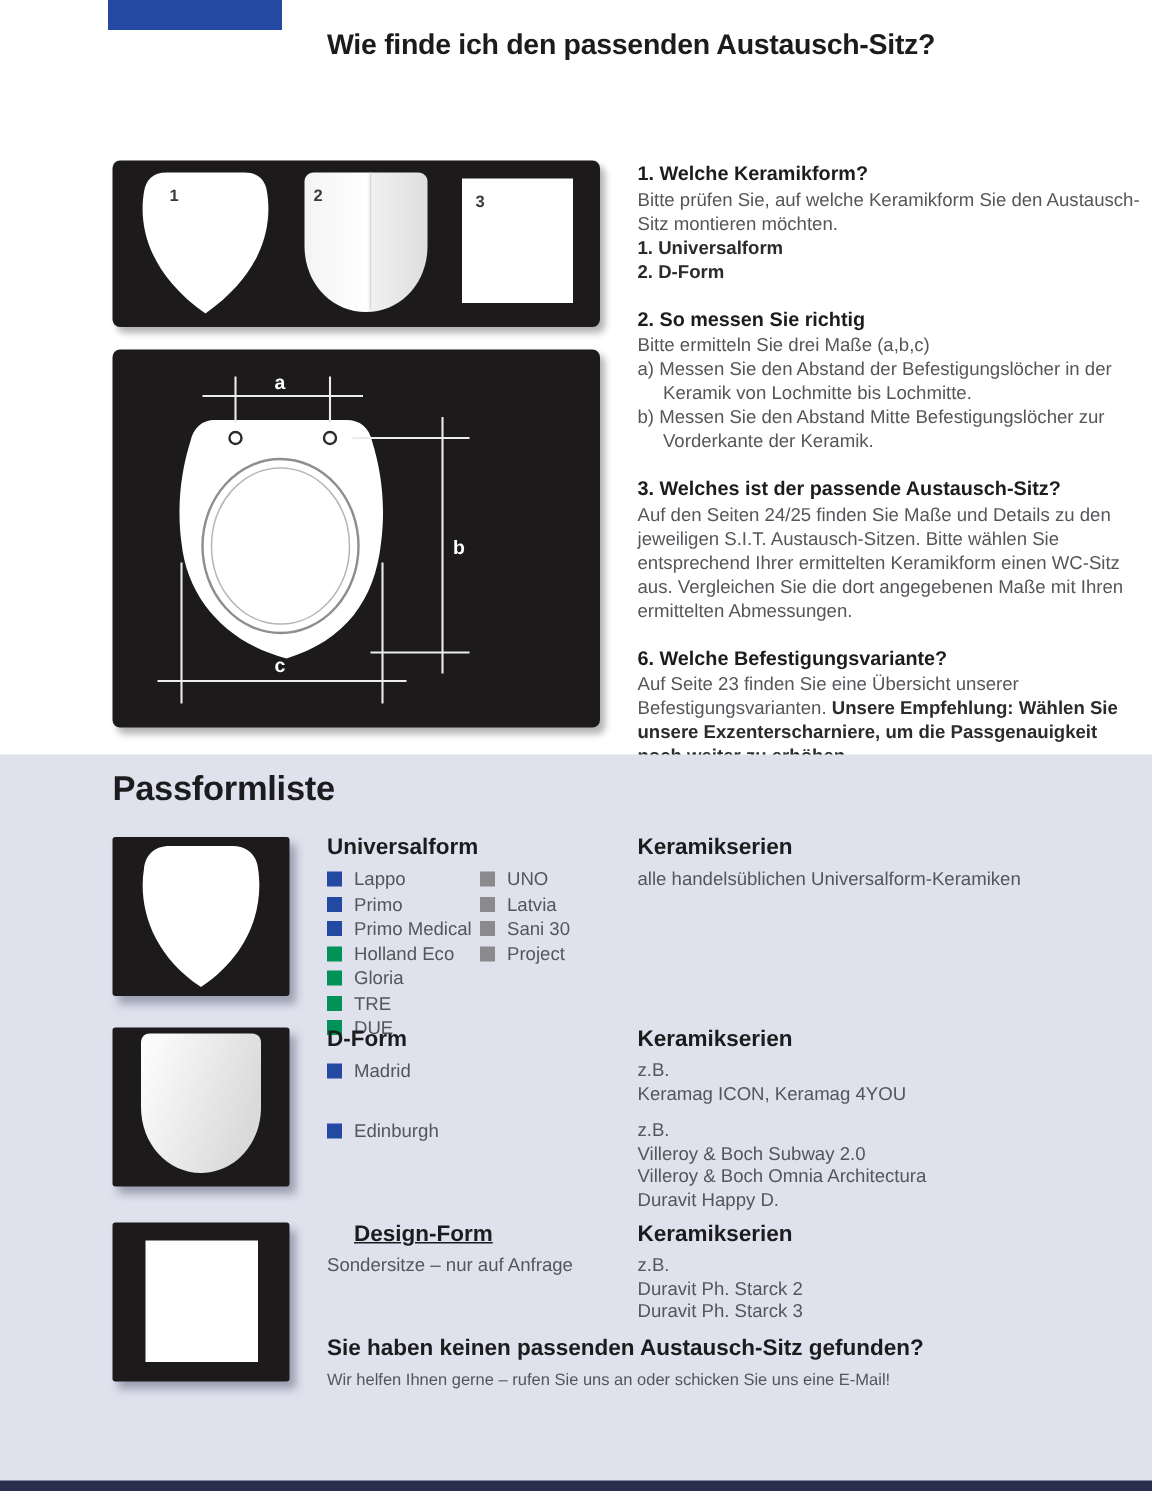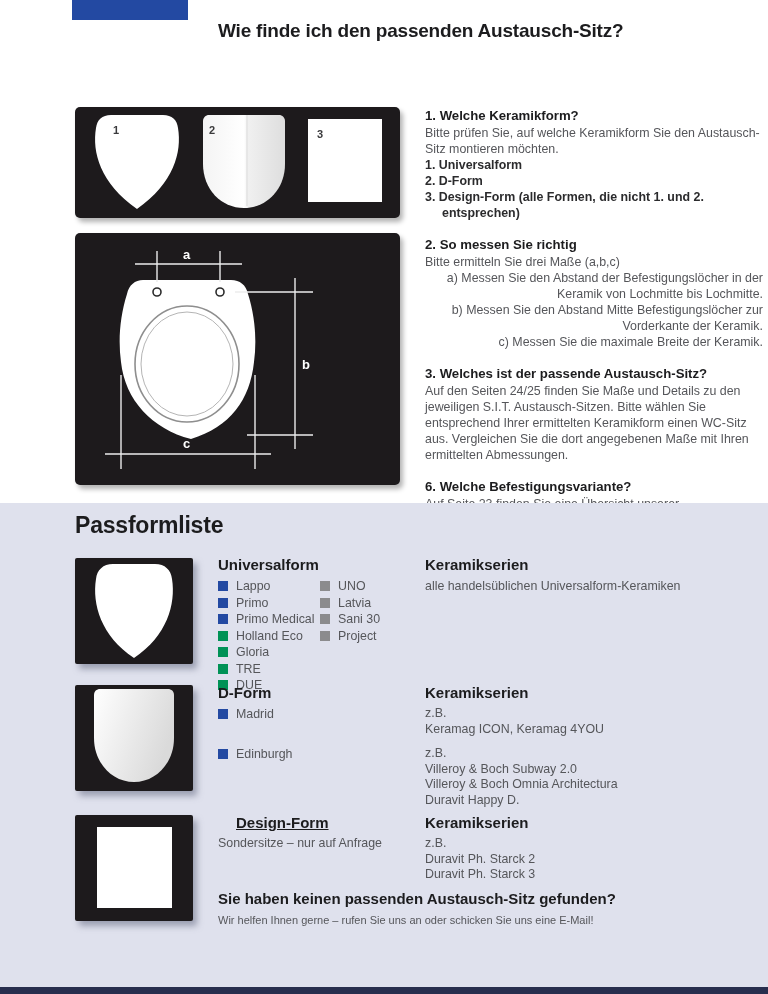--- a/index.html
+++ b/index.html
@@ -13,21 +13,21 @@
   .panel { position:absolute; background:#1d1a1c; border-radius:5px; box-shadow:3px 4px 5px rgba(0,0,0,0.30); }
   .panel-shapes { left:75px; top:107px; width:325px; height:111px; }
   .panel-diagram { left:75px; top:233px; width:325px; height:252px; }
   .panel svg { display:block; width:100%; height:100%; }
 
   .instructions { position:absolute; left:425px; top:107px; width:338px; color:#55565a; font-size:12.4px; line-height:16px; }
   .instructions section + section { margin-top:15px; }
   .instructions h3 { font-size:13.2px; line-height:17px; color:#1c1c1e; margin-bottom:1px; }
   .instructions ul { list-style:none; }
   .bold-list li { font-weight:bold; color:#2b2b2d; padding-left:17px; text-indent:-17px; }
-  .plain-list li { padding-left:17px; text-indent:-17px;text-align:right; }
+  .plain-list li { padding-left:17px; text-indent:-17px; }
   .instructions strong { color:#2b2b2d; }
 
   .lower { position:absolute; left:0; top:503px; width:768px; height:491px; background:#dfe1ed; }
   .pf-heading { position:absolute; left:75px; top:9px; font-size:23px; font-weight:bold; color:#1c1c1e; letter-spacing:-0.2px; }
 
   .thumb { position:absolute; left:75px; width:118px; height:106px; background:#1d1a1c; border-radius:2px; box-shadow:4px 5px 6px rgba(100,105,130,0.55); }
   .thumb svg { display:block; width:100%; height:100%; }
   .thumb-1 { top:55px; } .thumb-2 { top:182px; } .thumb-3 { top:312px; }
 
   .form-head { position:absolute; font-size:15px; font-weight:bold; color:#1c1c1e; }
@@ -116,31 +116,29 @@
     </svg>
   </div>
 
   <div class="instructions">
     <section>
       <h3>1. Welche Keramikform?</h3>
       <p>Bitte prüfen Sie, auf welche Keramikform Sie den Austausch-Sitz montieren möchten.</p>
       <ul class="bold-list">
         <li>1. Universalform</li>
         <li>2. D-Form</li>
-        <li>3. Design-Form (alle Formen, die nicht 1. und 2. entsprechen)</li>
       </ul>
     </section>
 
     <section>
       <h3>2. So messen Sie richtig</h3>
       <p>Bitte ermitteln Sie drei Maße (a,b,c)</p>
       <ul class="plain-list">
         <li>a) Messen Sie den Abstand der Befestigungslöcher in der Keramik von Lochmitte bis Lochmitte.</li>
         <li>b) Messen Sie den Abstand Mitte Befestigungslöcher zur Vorderkante der Keramik.</li>
-        <li>c) Messen Sie die maximale Breite der Keramik.</li>
       </ul>
     </section>
 
     <section>
       <h3>3. Welches ist der passende Austausch-Sitz?</h3>
       <p>Auf den Seiten 24/25 finden Sie Maße und Details zu den jeweiligen S.I.T. Austausch-Sitzen. Bitte wählen Sie entsprechend Ihrer ermittelten Keramikform einen WC-Sitz aus. Vergleichen Sie die dort angegebenen Maße mit Ihren ermittelten Abmessungen.</p>
     </section>
 
     <section>
       <h3>6. Welche Befestigungsvariante?</h3>

